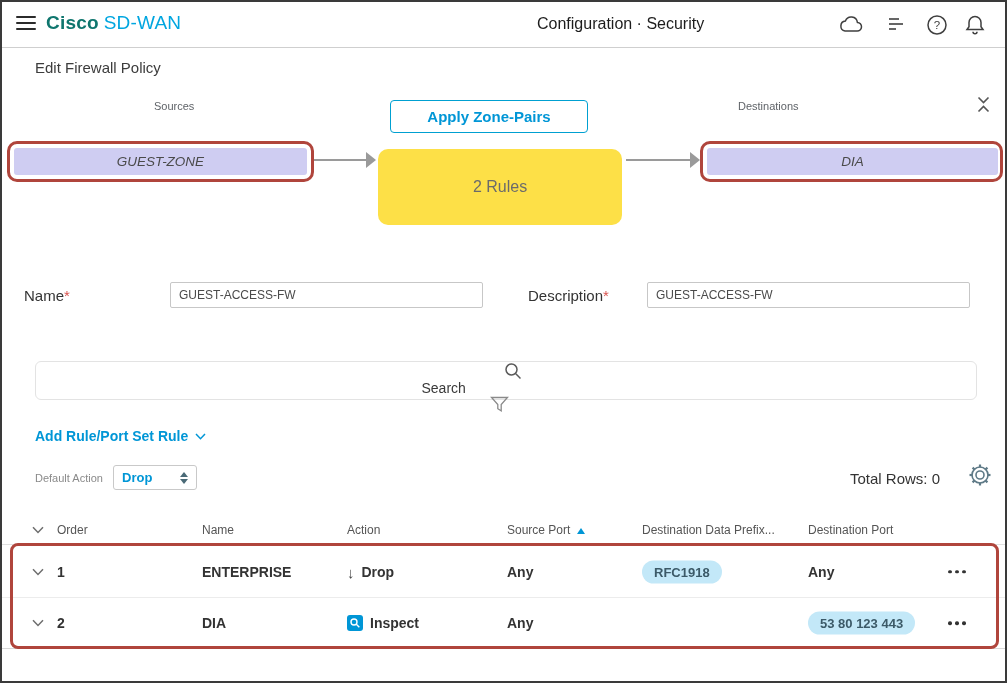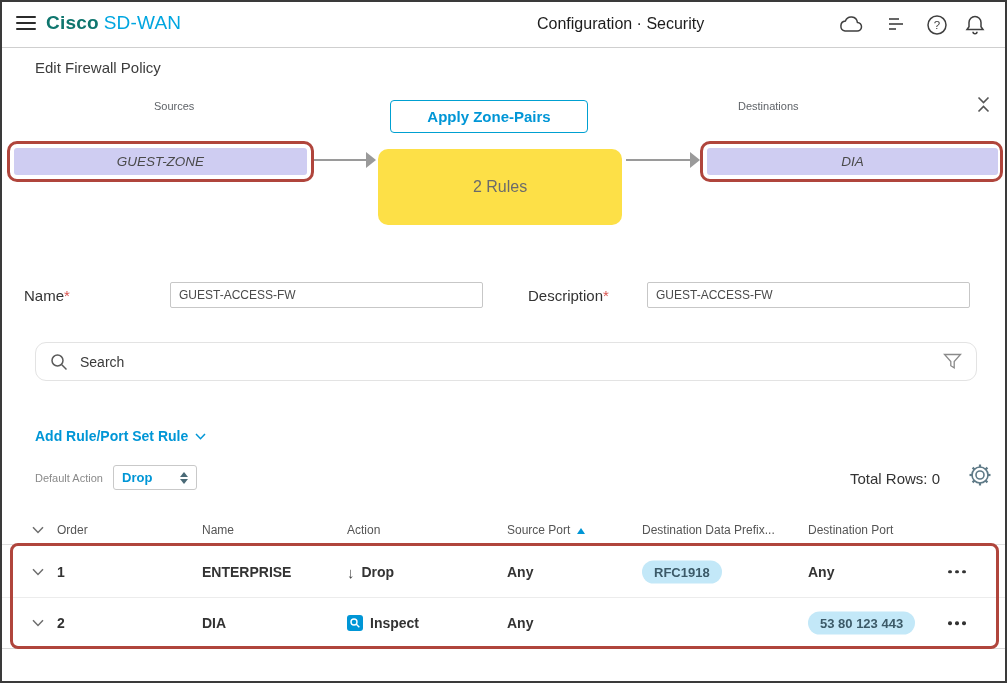--- a/index.html
+++ b/index.html
@@ -34,21 +34,21 @@
   .arrow .arrow-head { position:absolute; right:0; top:0; width:0; height:0; border-left:10px solid #9a9a9a; border-top:8px solid transparent; border-bottom:8px solid transparent; }
 
   .annotation { position:absolute; border:3px solid #b0453c; border-radius:10px; pointer-events:none; z-index:6; }
 
   
   .field-label { position:absolute; font-size:15px; color:#333; }
   .req { color:#d9534f; }
   .text-input { position:absolute; height:26px; border:1px solid #c7c7c7; border-radius:2px; font-size:12px; color:#4a4a4a; padding:0 8px; font-family:"Liberation Sans", sans-serif; }
 
   
-  .searchbar { position:absolute; left:33px; top:340px; width:942px; height:39px; border:1px solid #e3e3e3; border-radius:11px; display:flex; align-items:center; }
+  .searchbar { position:absolute; left:33px; top:359px; width:942px; height:39px; border:1px solid #e3e3e3; border-radius:6px; display:flex; align-items:center;flex-direction:column; }
   .searchbar .mag { margin-left:14px; display:flex; }
   .search-input { flex:1; border:none; outline:none; font-size:14px; margin-left:12px; color:#333; font-family:"Liberation Sans", sans-serif; }
   .search-input::placeholder { color:#3a3a3a; opacity:1; }
   .funnel-btn { background:none; border:none; cursor:pointer; margin-right:14px; display:flex; }
 
   
   .add-rule { position:absolute; left:33px; top:426px; background:none; border:none; cursor:pointer; color:#0096d6; font-size:14px; font-weight:bold; display:flex; align-items:center; gap:7px; font-family:"Liberation Sans", sans-serif; }
   .default-action-label { position:absolute; left:33px; top:470px; font-size:11px; color:#8a8a8a; }
   .da-select { position:absolute; left:111px; top:463px; width:84px; height:25px; border:1px solid #c9c9c9; border-radius:3px; background:#fff; display:flex; align-items:center; justify-content:space-between; padding:0 8px; cursor:pointer; }
   .da-select .da-value { color:#0096d6; font-size:13px; font-weight:bold; }

